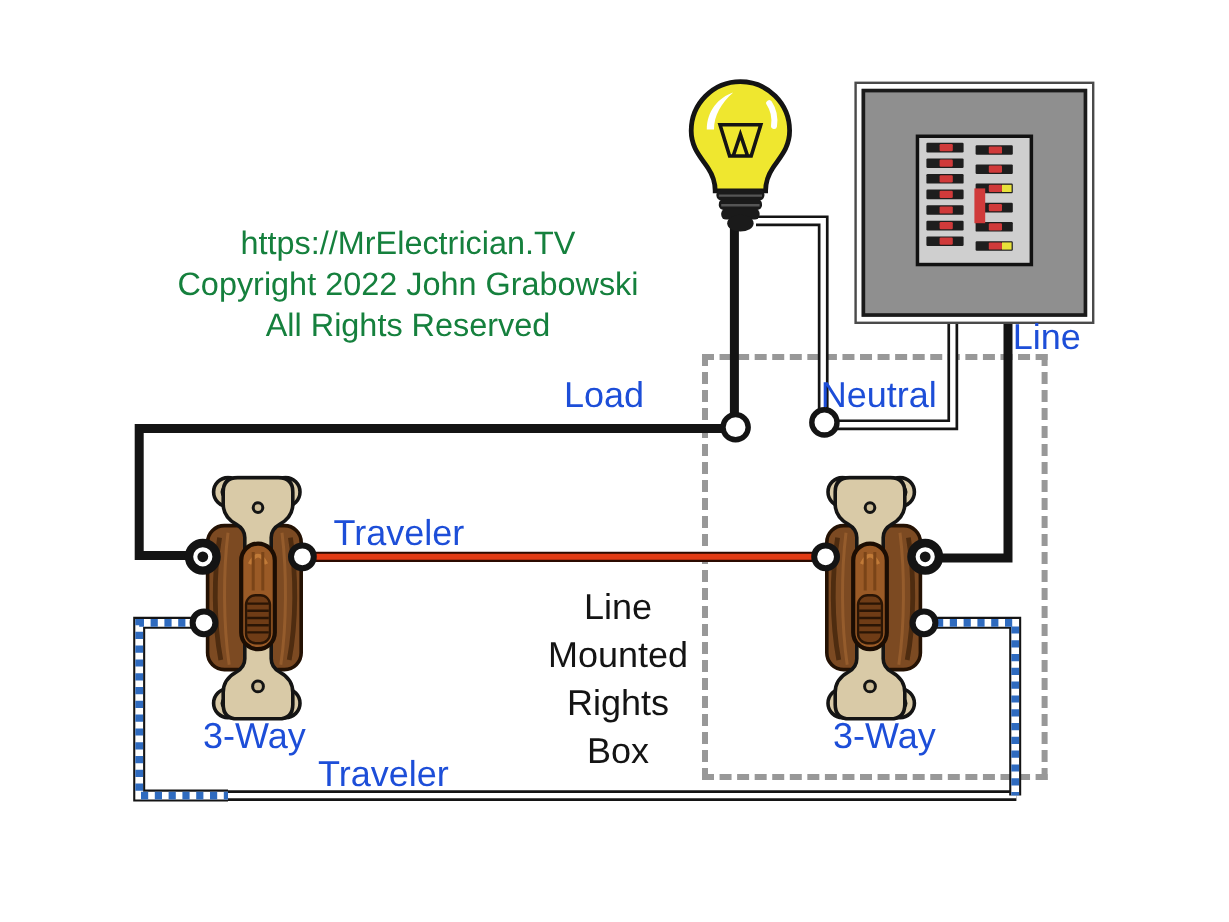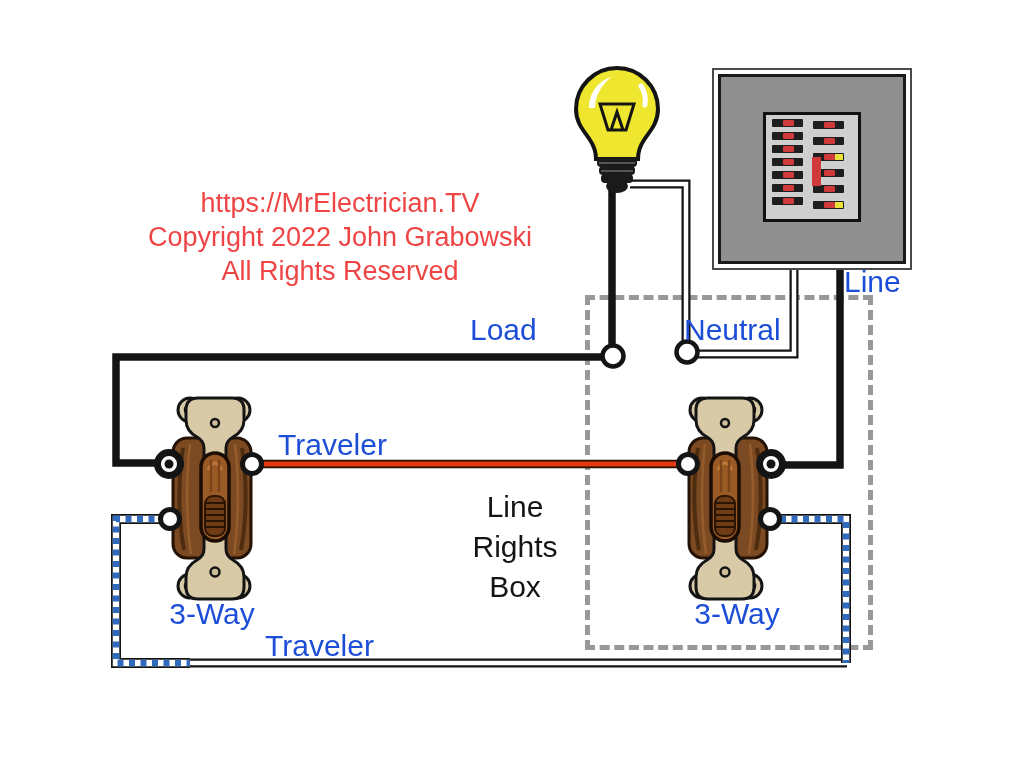--- a/index.html
+++ b/index.html
@@ -39,21 +39,21 @@
   .breaker{position:relative;width:31px;height:8px;background:#1e1e1e;margin-bottom:5px;border-radius:1px;}
   .col-right .breaker{margin-bottom:8px;}
   .nub-red{position:absolute;left:11px;top:1px;width:11px;height:6px;background:#d03a3a;border-radius:1px;}
   .extra-yellow{position:absolute;right:1px;top:1px;width:8px;height:6px;background:#e8e13a;}
   .main-breaker{position:absolute;left:46px;top:42px;width:9px;height:29px;background:#d03a3a;z-index:2;}
 
   
   .lbl{position:absolute;font-size:30px;line-height:32px;color:#1d4ed8;z-index:6;white-space:nowrap;}
   .lbl-center{text-align:center;}
   .copyright{position:absolute;left:110px;top:186px;width:460px;text-align:center;
-             font-size:27px;line-height:34px;color:#ef4444;z-index:6;}
+             font-size:27px;line-height:34px;color:#15803d;z-index:6;}
   .wallbox-lbl{position:absolute;left:440px;top:487px;width:150px;text-align:center;
                font-size:30px;line-height:40px;z-index:6;}
 </style>
 </head>
 <body>
 
 <div class="canvas">
 
   <div class="switch-box"></div>
 
@@ -221,20 +221,21 @@
   </div>
 
   <div class="lbl" style="left:470px;top:314px;width:95px">Load</div>
   <div class="lbl" style="left:684px;top:314px">Neutral</div>
   <div class="lbl" style="left:844px;top:266px">Line</div>
   <div class="lbl" style="left:278px;top:429px">Traveler</div>
   <div class="lbl" style="left:265px;top:630px">Traveler</div>
 
   <div class="wallbox-lbl">
     <div>Line</div>
+    <div>Mounted</div>
     <div>Rights</div>
     <div>Box</div>
   </div>
 
   <div class="lbl lbl-center" style="left:152px;top:598px;width:120px">3-Way</div>
   <div class="lbl lbl-center" style="left:677px;top:598px;width:120px">3-Way</div>
 
 </div>
 
 </body></html>

